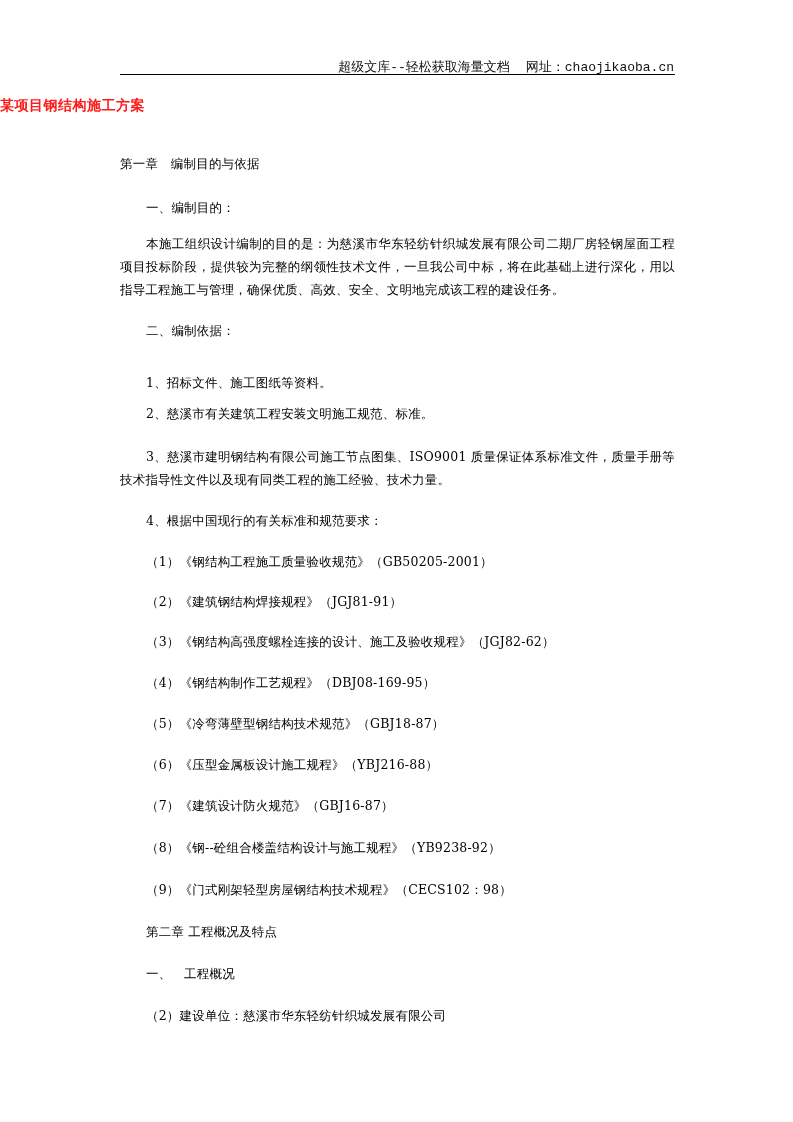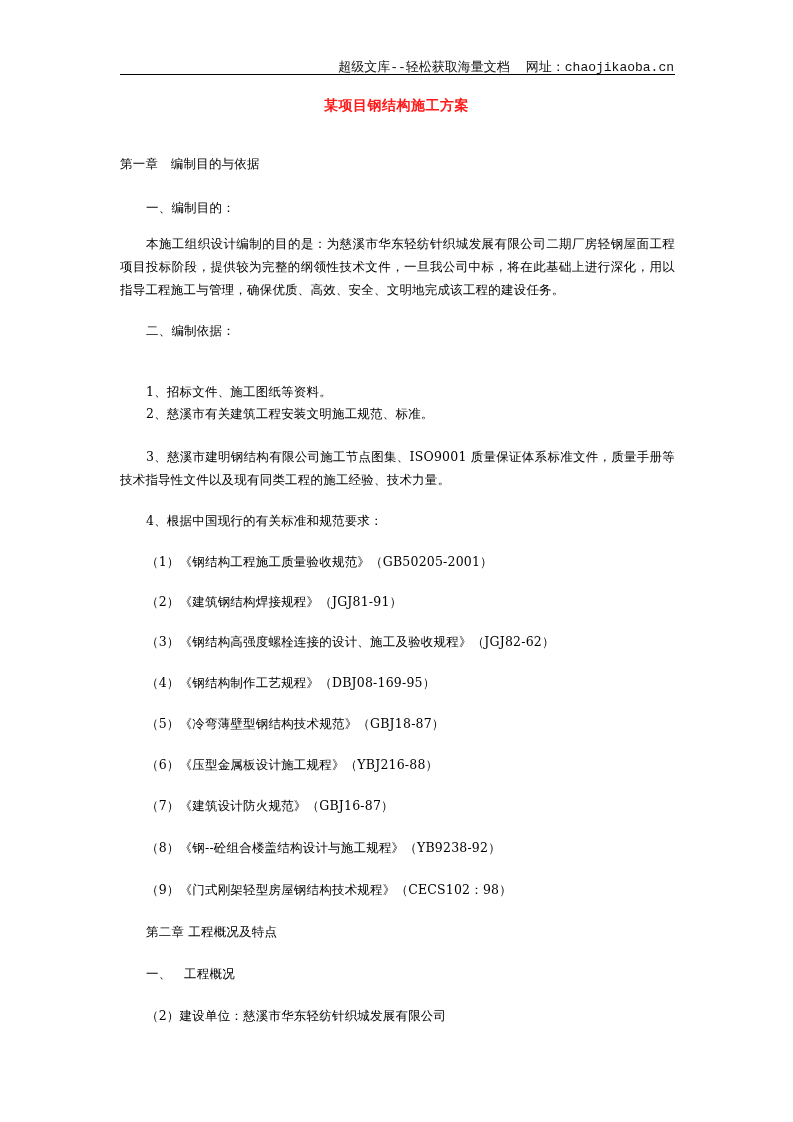--- a/index.html
+++ b/index.html
@@ -13,21 +13,21 @@
     font-size: 13px; color: #111;
     white-space: nowrap;
     font-family: Liberation Mono, monospace;
   }
   .header-text .gap { display: inline-block; width: 16px; }
   .header-rule {
     position: absolute; top: 74px; left: 120px; width: 555px; height: 0;
     border-top: 1px solid #000;
   }
   .title {
-    position: absolute; top: 97px; left: 0; width: 793px; text-align: center;
+    position: absolute; top: 97px; left: 0; width: 793px; text-align: left;
     font-family: "DejaVu Sans", "Liberation Sans", sans-serif;
     font-size: 14px; font-weight: bold; color: #ff1a1a; letter-spacing: 0.5px;
   }
   .line {
     position: absolute; left: 120px; font-size: 12.5px; white-space: nowrap;
     letter-spacing: 0.2px;
   }
   .indent { left: 146px; }
   .para {
     position: absolute; left: 120px; width: 555px; font-size: 12.5px;
@@ -43,21 +43,21 @@
 </div>
 <div class="header-rule"></div>
 
 <div class="title">某项目钢结构施工方案</div>
 
 <div class="line" style="top:156px;">第一章　编制目的与依据</div>
 <div class="line indent" style="top:200px;">一、编制目的：</div>
 <div class="para" style="top:232px;">本施工组织设计编制的目的是：为慈溪市华东轻纺针织城发展有限公司二期厂房轻钢屋面工程项目投标阶段，提供较为完整的纲领性技术文件，一旦我公司中标，将在此基础上进行深化，用以指导工程施工与管理，确保优质、高效、安全、文明地完成该工程的建设任务。</div>
 
 <div class="line indent" style="top:323px;">二、编制依据：</div>
-<div class="line indent" style="top:384px;text-align:center;">1、招标文件、施工图纸等资料。</div>
+<div class="line indent" style="top:375px;text-align:center;">1、招标文件、施工图纸等资料。</div>
 <div class="line indent" style="top:406px;">2、慈溪市有关建筑工程安装文明施工规范、标准。</div>
 <div class="para" style="top:445px;">3、慈溪市建明钢结构有限公司施工节点图集、ISO9001 质量保证体系标准文件，质量手册等技术指导性文件以及现有同类工程的施工经验、技术力量。</div>
 <div class="line indent" style="top:513px;">4、根据中国现行的有关标准和规范要求：</div>
 
 <div class="line indent" style="top:554px;">（1）《钢结构工程施工质量验收规范》（GB50205-2001）</div>
 <div class="line indent" style="top:594px;">（2）《建筑钢结构焊接规程》（JGJ81-91）</div>
 <div class="line indent" style="top:634px;">（3）《钢结构高强度螺栓连接的设计、施工及验收规程》（JGJ82-62）</div>
 <div class="line indent" style="top:675px;">（4）《钢结构制作工艺规程》（DBJ08-169-95）</div>
 <div class="line indent" style="top:716px;">（5）《冷弯薄壁型钢结构技术规范》（GBJ18-87）</div>
 <div class="line indent" style="top:757px;">（6）《压型金属板设计施工规程》（YBJ216-88）</div>

